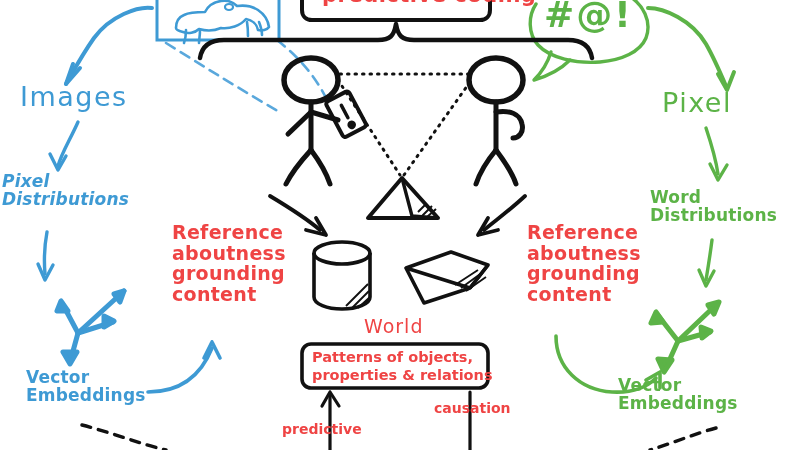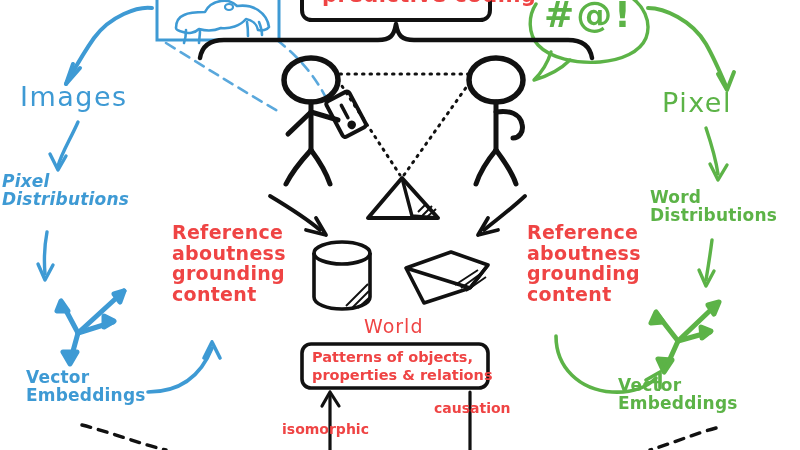--- a/index.html
+++ b/index.html
@@ -246,17 +246,17 @@
   <div class="lbl blk black" style="left:527px;top:222px;">Reference
 aboutness
 grounding
 content</div>
 
   <div class="lbl world black" style="left:364px;top:316px;">World</div>
 
   <div class="lbl boxtxt black" style="left:312px;top:349px;">Patterns of objects,
 properties &amp; relations</div>
 
-  <div class="lbl sm black" style="left:282px;top:422px;">isomorphic</div>
+  <div class="lbl sm black" style="left:282px;top:422px;">predictive</div>
 
   <div class="lbl sm black" style="left:434px;top:401px;">causation</div>
 
 </div>
 
 </body></html>

